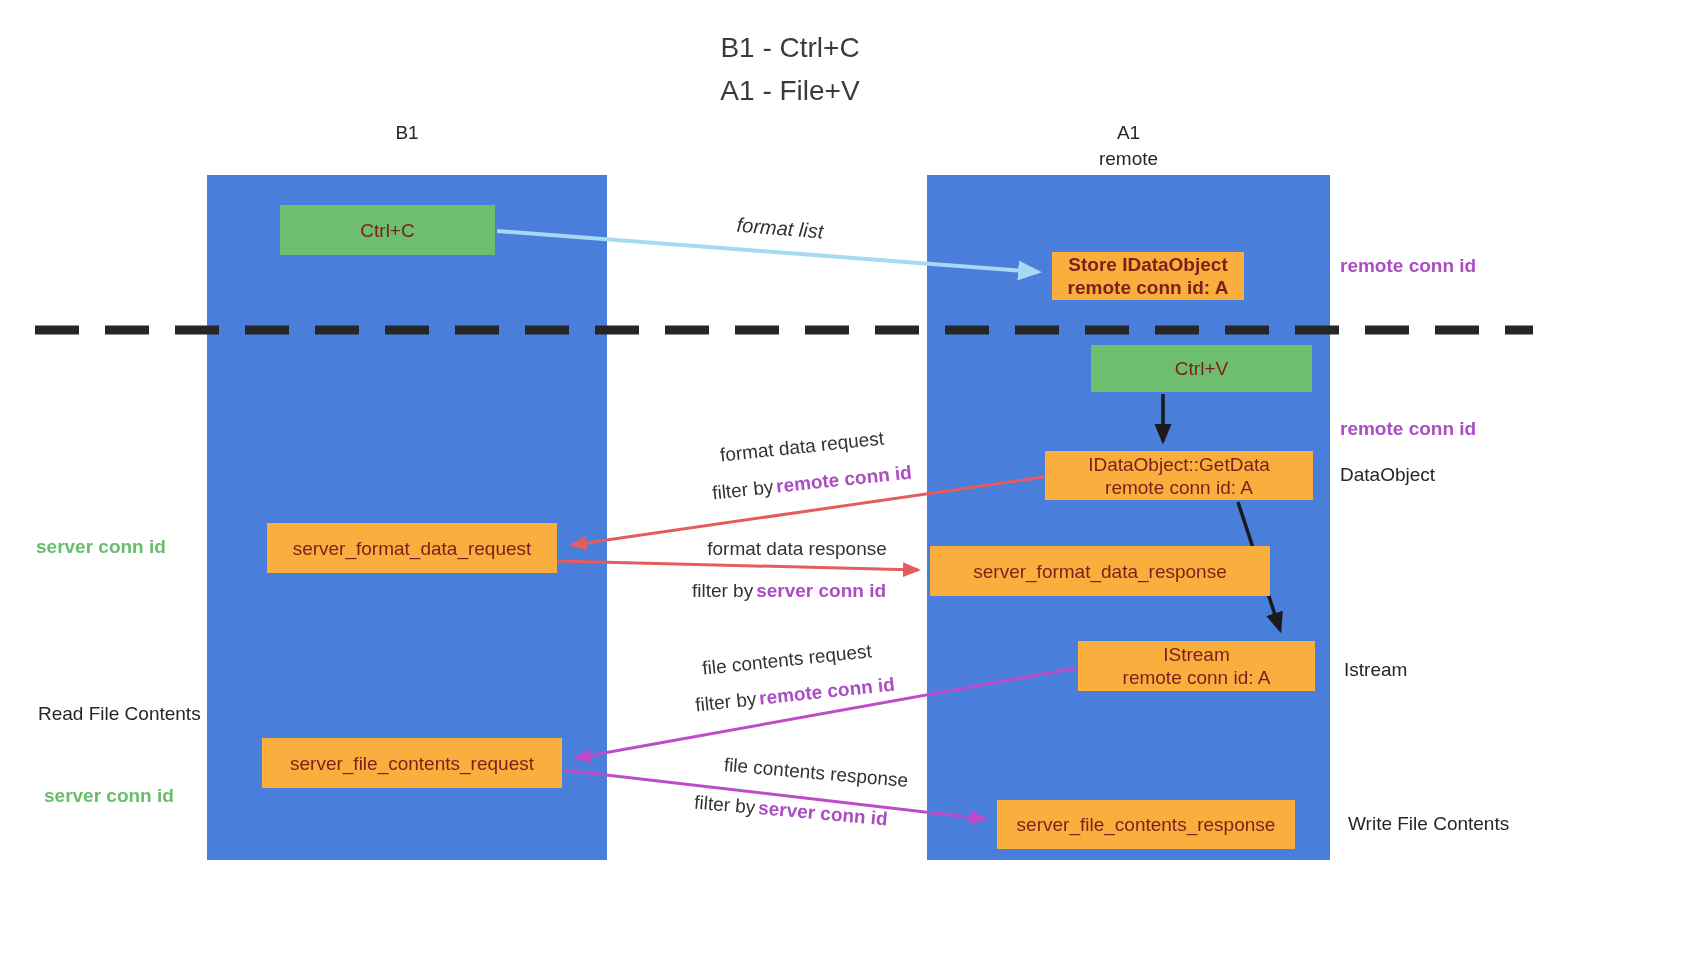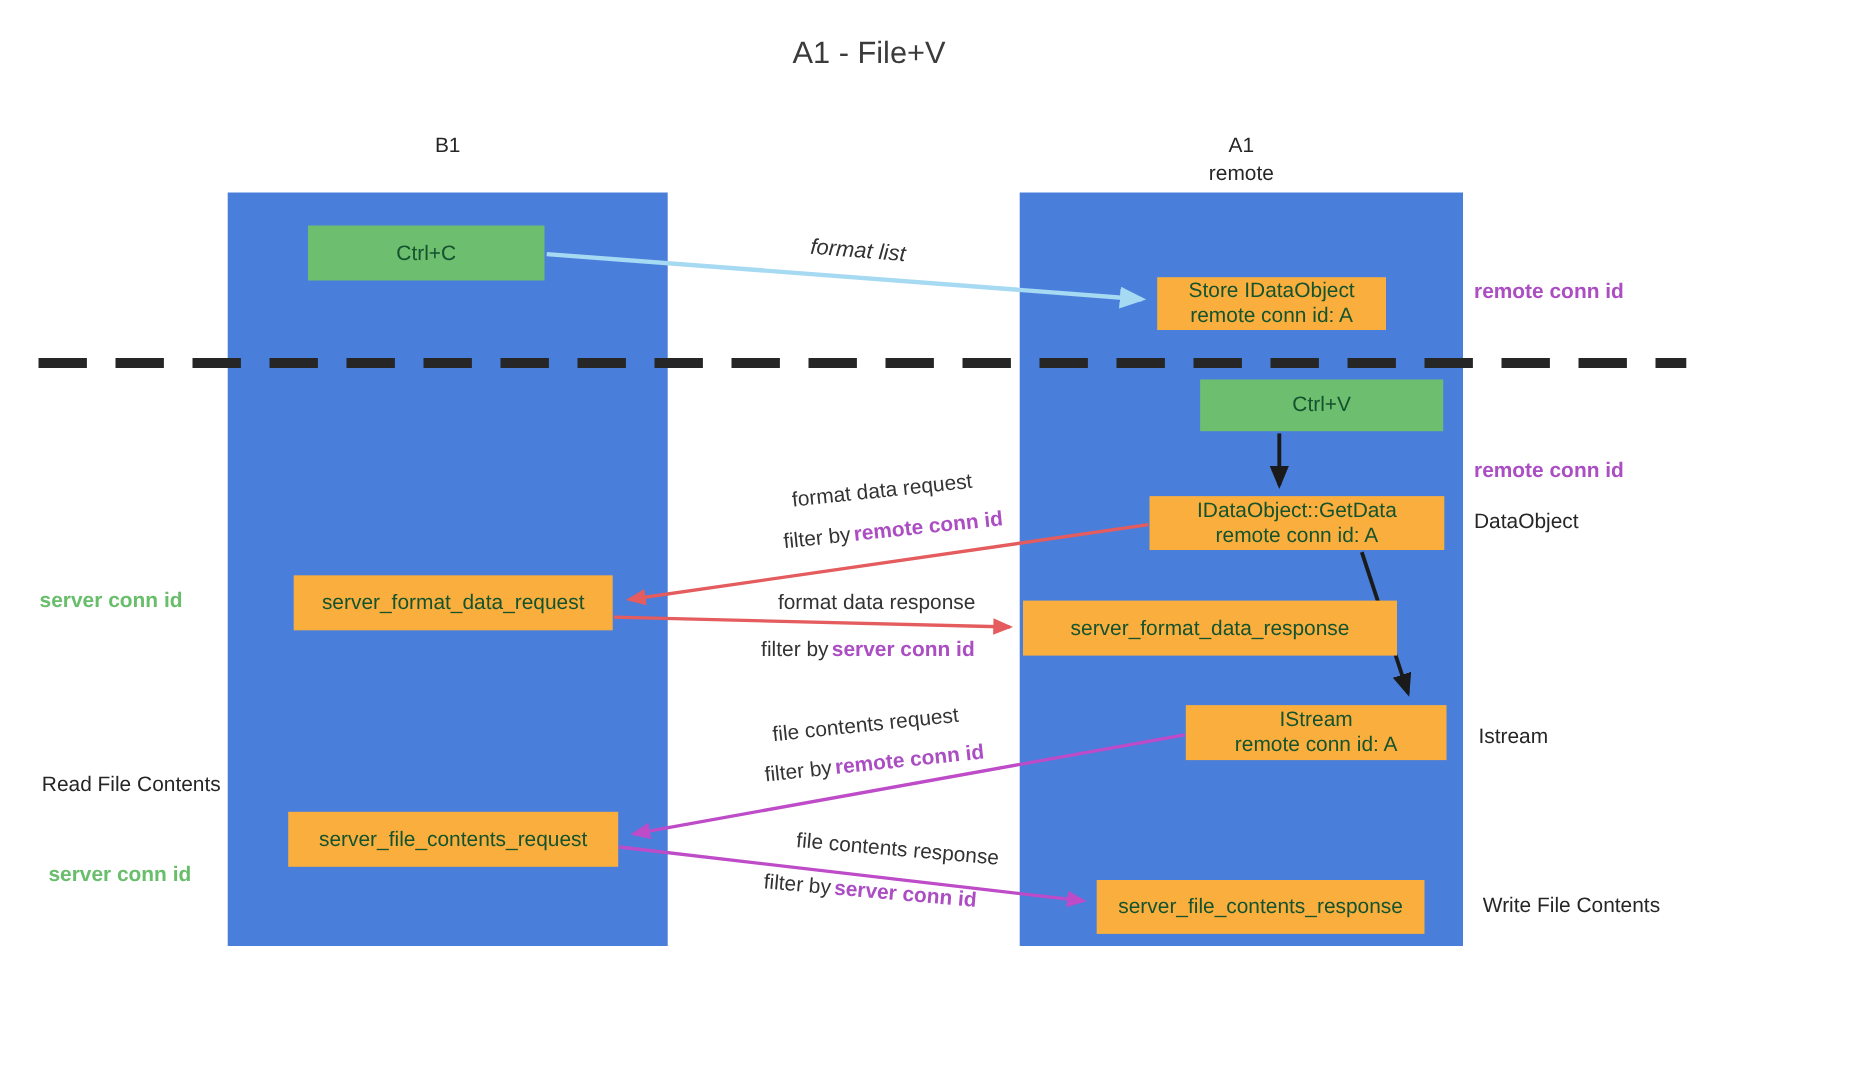--- a/index.html
+++ b/index.html
@@ -17,21 +17,21 @@
     text-align:center;font-size:28px;line-height:43px;color:#3b3b3b;
   }
   .lane-header{
     text-align:center;font-size:19px;line-height:26px;color:#262626;
   }
   .lane{
     background:var(--column-blue,#4a7edb);
   }
   .box{
     display:flex;flex-direction:column;align-items:center;justify-content:center;
-    color:#14532d;font-size:19px;line-height:23px;text-align:center;
+    color:#7f1d1d;font-size:19px;line-height:23px;text-align:center;
   }
   .box.green{background:var(--box-green,#6dbe6f);}
   .box.orange{background:var(--box-orange,#f9ae3d);}
   .edge-label{
     font-size:19px;color:#333333;text-align:center;white-space:nowrap;
   }
   .edge-label.italic{font-style:italic;font-size:20px;}
   .purple-id{color:var(--text-purple,#ab4ec3);font-weight:bold;margin-left:3px;}
   .side-label{font-size:19px;white-space:nowrap;}
   .side-label.purple{color:var(--text-purple,#ab4ec3);font-weight:bold;}
@@ -48,20 +48,21 @@
   .mk-black{fill:var(--arrow-black,#1a1a1a);}
   .mk-red{fill:var(--arrow-red,#e45c5e);}
   .mk-purple{fill:var(--arrow-purple,#be4bc8);}
 </style>
 </head>
 <body>
 
 <div class="canvas">
 
   <div class="abs title">
+    <div>B1 - Ctrl+C</div>
     <div>A1 - File+V</div>
   </div>
 
   <div class="abs lane-header" style="left:207px;top:120px;width:400px;">
     <div>B1</div>
   </div>
   <div class="abs lane-header" style="left:927px;top:120px;width:403px;">
     <div>A1</div>
     <div>remote</div>
   </div>
@@ -93,21 +94,21 @@
     <path class="arrow-red" d="M1044,477 L572,545" marker-end="url(#m-red)"></path>
     <path class="arrow-red" d="M558,561 L918,570" marker-end="url(#m-red)"></path>
     <path class="arrow-purple" d="M1077,668 L576,758" marker-end="url(#m-purple)"></path>
     <path class="arrow-purple" d="M563,770 L985,819" marker-end="url(#m-purple)"></path>
   </svg>
 
   <div class="abs box green layer-boxes" style="left:280px;top:205px;width:215px;height:50px;">
     <span>Ctrl+C</span>
   </div>
 
-  <div class="abs box orange layer-boxes" style="left:1052px;top:252px;width:208px;height:48px;">
+  <div class="abs box orange layer-boxes" style="left:1052px;top:252px;width:192px;height:48px;font-weight:bold;">
     <span>Store IDataObject</span>
     <span>remote conn id: A</span>
   </div>
 
   <div class="abs box green layer-boxes" style="left:1052px;top:345px;width:221px;height:47px;margin-left:39px;">
     <span>Ctrl+V</span>
   </div>
 
   <div class="abs box orange layer-boxes" style="left:1045px;top:451px;width:268px;height:49px;">
     <span>IDataObject::GetData</span>

